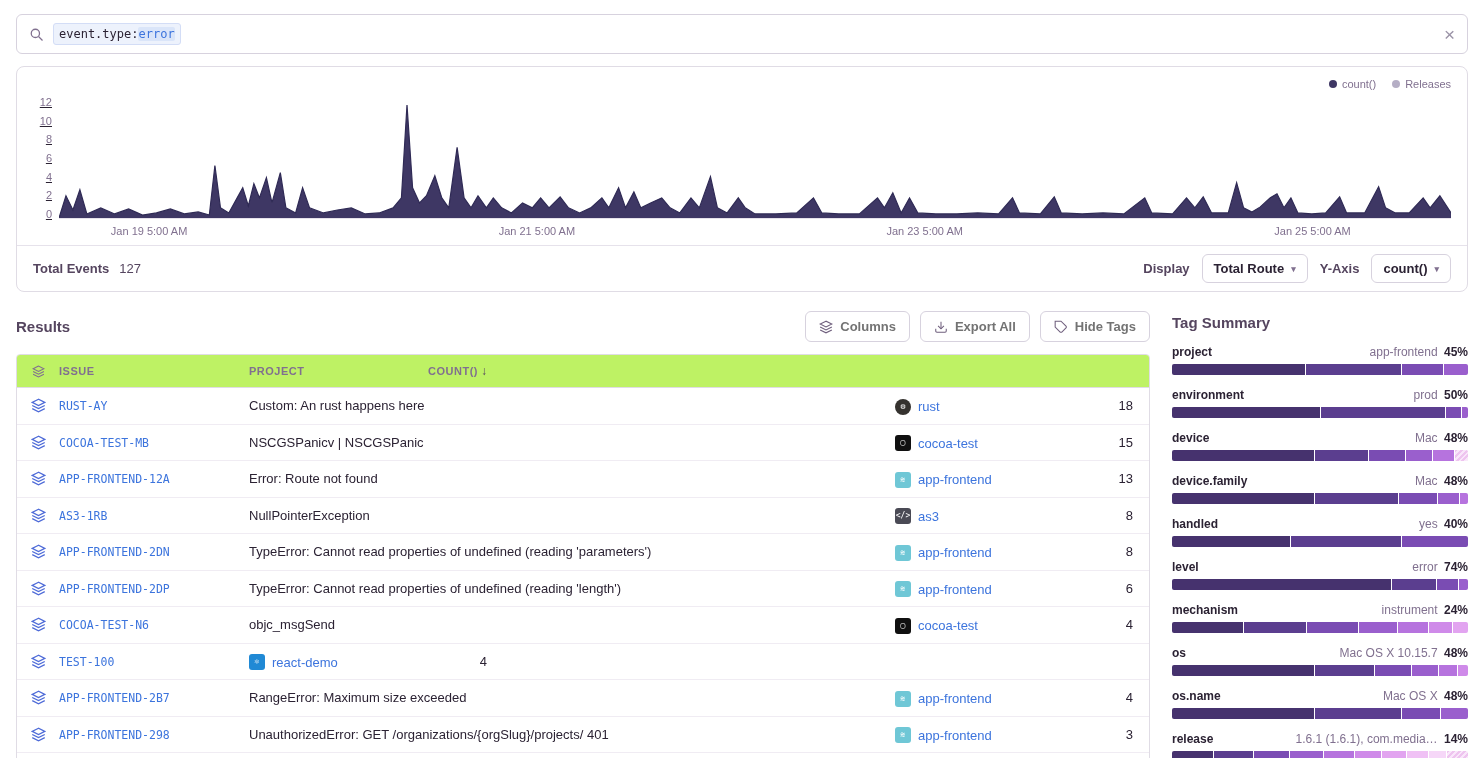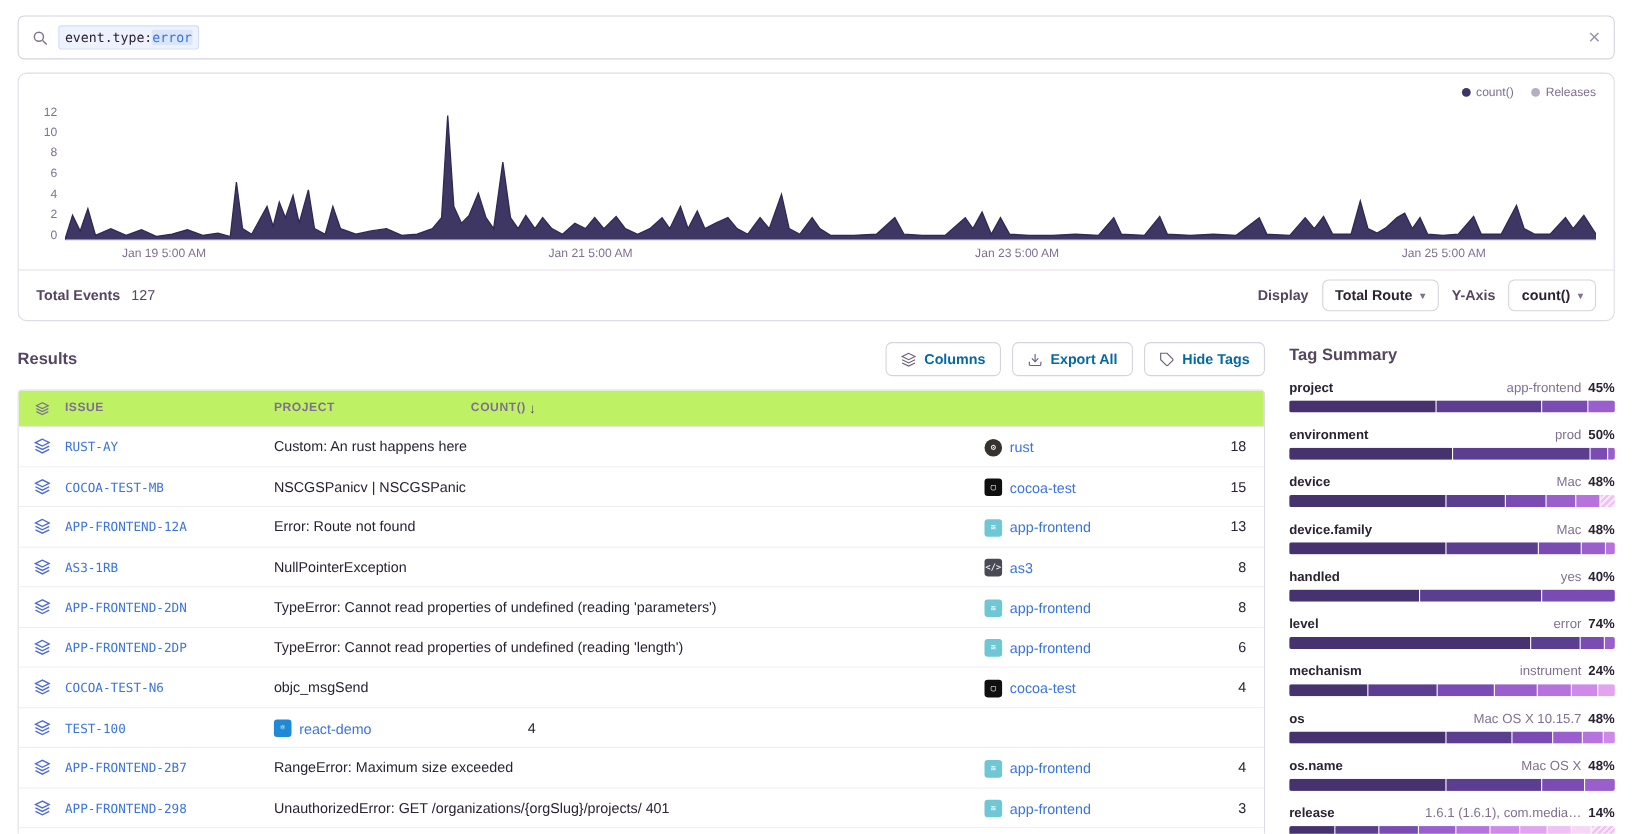--- a/index.html
+++ b/index.html
@@ -17,21 +17,21 @@
     background:#edf2fc;border:1px solid #d3ddf6;border-radius:3px;padding:2px 5px;line-height:16px;}
   .qkey{color:#2b2233;}
   .qval{color:#3c74dd;background:rgba(60,116,221,.10);border-radius:2px;}
   .clear-btn{margin-left:auto;color:#9b93a7;font-size:19px;line-height:1;}
 
   
   .chart-panel{position:relative;margin:12px 16px 0;border:1px solid #e0dce5;border-radius:8px;background:#fff;}
   .legend{position:absolute;top:11px;right:16px;display:flex;gap:16px;font-size:11px;color:#80708f;z-index:2;}
   .legend-item{display:inline-flex;align-items:center;gap:5px;}
   .legend-dot{width:8px;height:8px;border-radius:50%;display:inline-block;}
-  .chart-body{display:flex;padding:30px 16px 0 8px;}
+  .chart-body{display:flex;padding:30px 16px 0 8px;text-decoration:underline;}
   .y-axis{width:34px;height:122px;display:flex;flex-direction:column;justify-content:space-between;
     align-items:flex-end;padding-right:7px;font-size:11px;color:#80708f;line-height:10px;}
   .plot{position:relative;flex:1;height:122px;border-bottom:1px solid #e6e2eb;}
   .plot svg{position:absolute;inset:0;width:100%;height:100%;display:block;}
   .x-axis{position:relative;height:24px;margin:0 16px 2px 49px;font-size:11px;color:#80708f;}
   .x-tick{position:absolute;top:6px;transform:translateX(-50%);white-space:nowrap;}
   .chart-footer{display:flex;align-items:center;border-top:1px solid #e6e2eb;padding:8px 16px;gap:10px;min-height:42px;}
   .total-label{font-weight:700;color:#55455f;}
   .total-value{color:#55455f;}
   .footer-right{margin-left:auto;display:flex;align-items:center;gap:12px;}
@@ -40,21 +40,21 @@
     padding:6px 11px;font-weight:700;font-size:13px;color:#2b2233;background:#fff;}
   .chev{color:#80708f;font-size:9px;}
 
   
   .content{display:flex;gap:22px;margin:18px 16px 0;align-items:flex-start;}
   .results-col{flex:1;min-width:0;}
   .results-head{display:flex;align-items:center;margin-bottom:11px;min-height:33px;}
   .results-title{font-size:15px;font-weight:700;color:#55455f;}
   .btn-row{margin-left:auto;display:flex;gap:10px;}
   .btn{display:inline-flex;align-items:center;gap:7px;border:1px solid #d7d2de;border-radius:6px;
-    background:#fff;padding:7px 13px;font-weight:700;font-size:13px;color:#0369a1;}
+    background:#fff;padding:7px 13px;font-weight:700;font-size:13px;color:#737373;}
   .btn svg{width:14px;height:14px;stroke:#6f5f7d;fill:none;stroke-width:1.8;display:block;}
 
   
   .table{border:1px solid #e0dce5;border-radius:4px 4px 0 0;overflow:hidden;background:#fff;}
   .thead{display:flex;align-items:center;background:#bef264;border-bottom:1px solid #e0dce5;height:33px;
     font-size:11px;font-weight:700;color:#80708f;letter-spacing:.5px;}
   .thead svg{width:13px;height:13px;stroke:#80708f;fill:none;stroke-width:2;display:block;}
   .c-icon{width:42px;display:flex;justify-content:center;align-items:center;flex-shrink:0;}
   .c-issue{width:190px;flex-shrink:0;}
   .c-title{flex:1;min-width:0;padding-right:12px;white-space:nowrap;overflow:hidden;text-overflow:ellipsis;}

